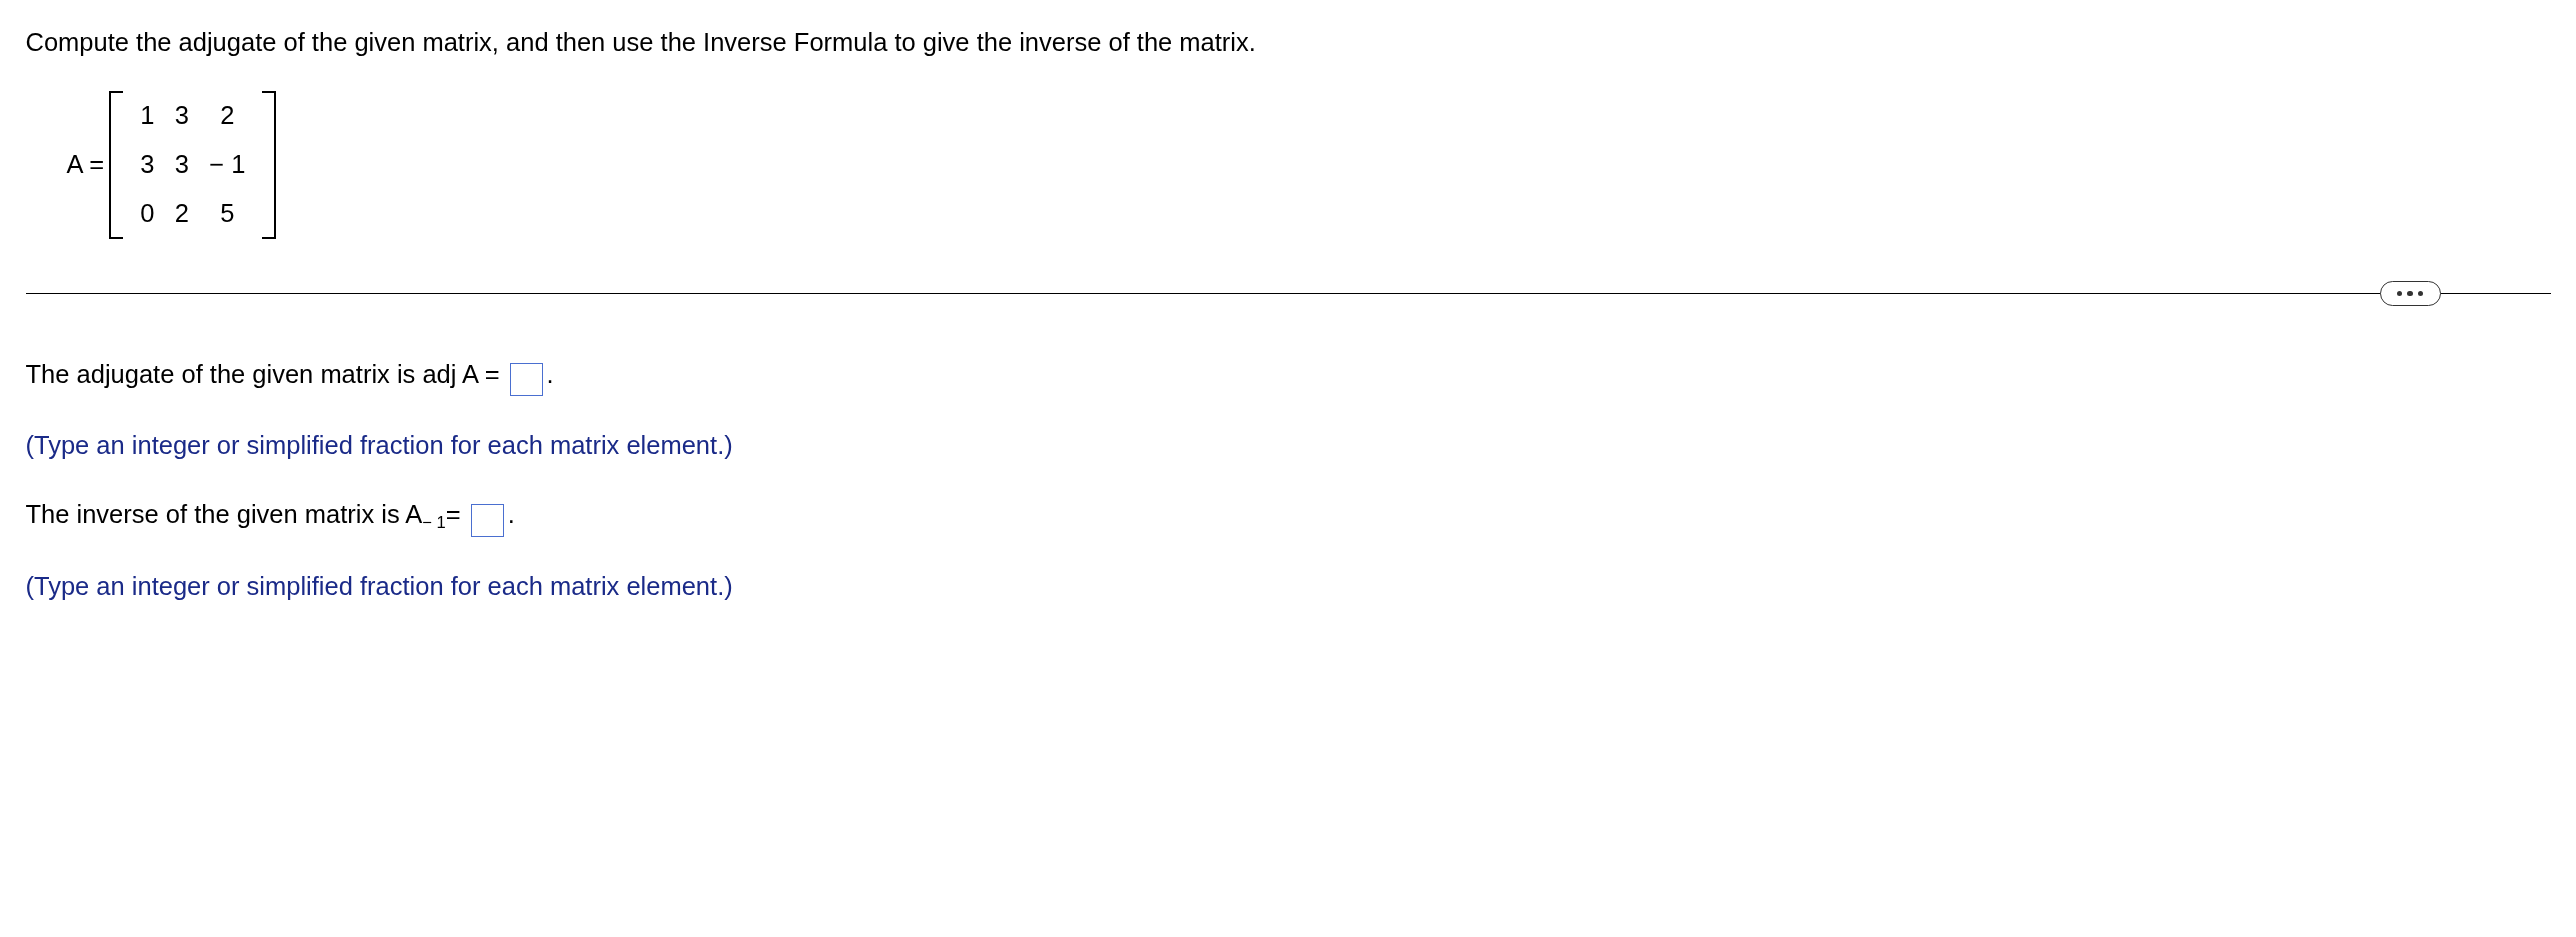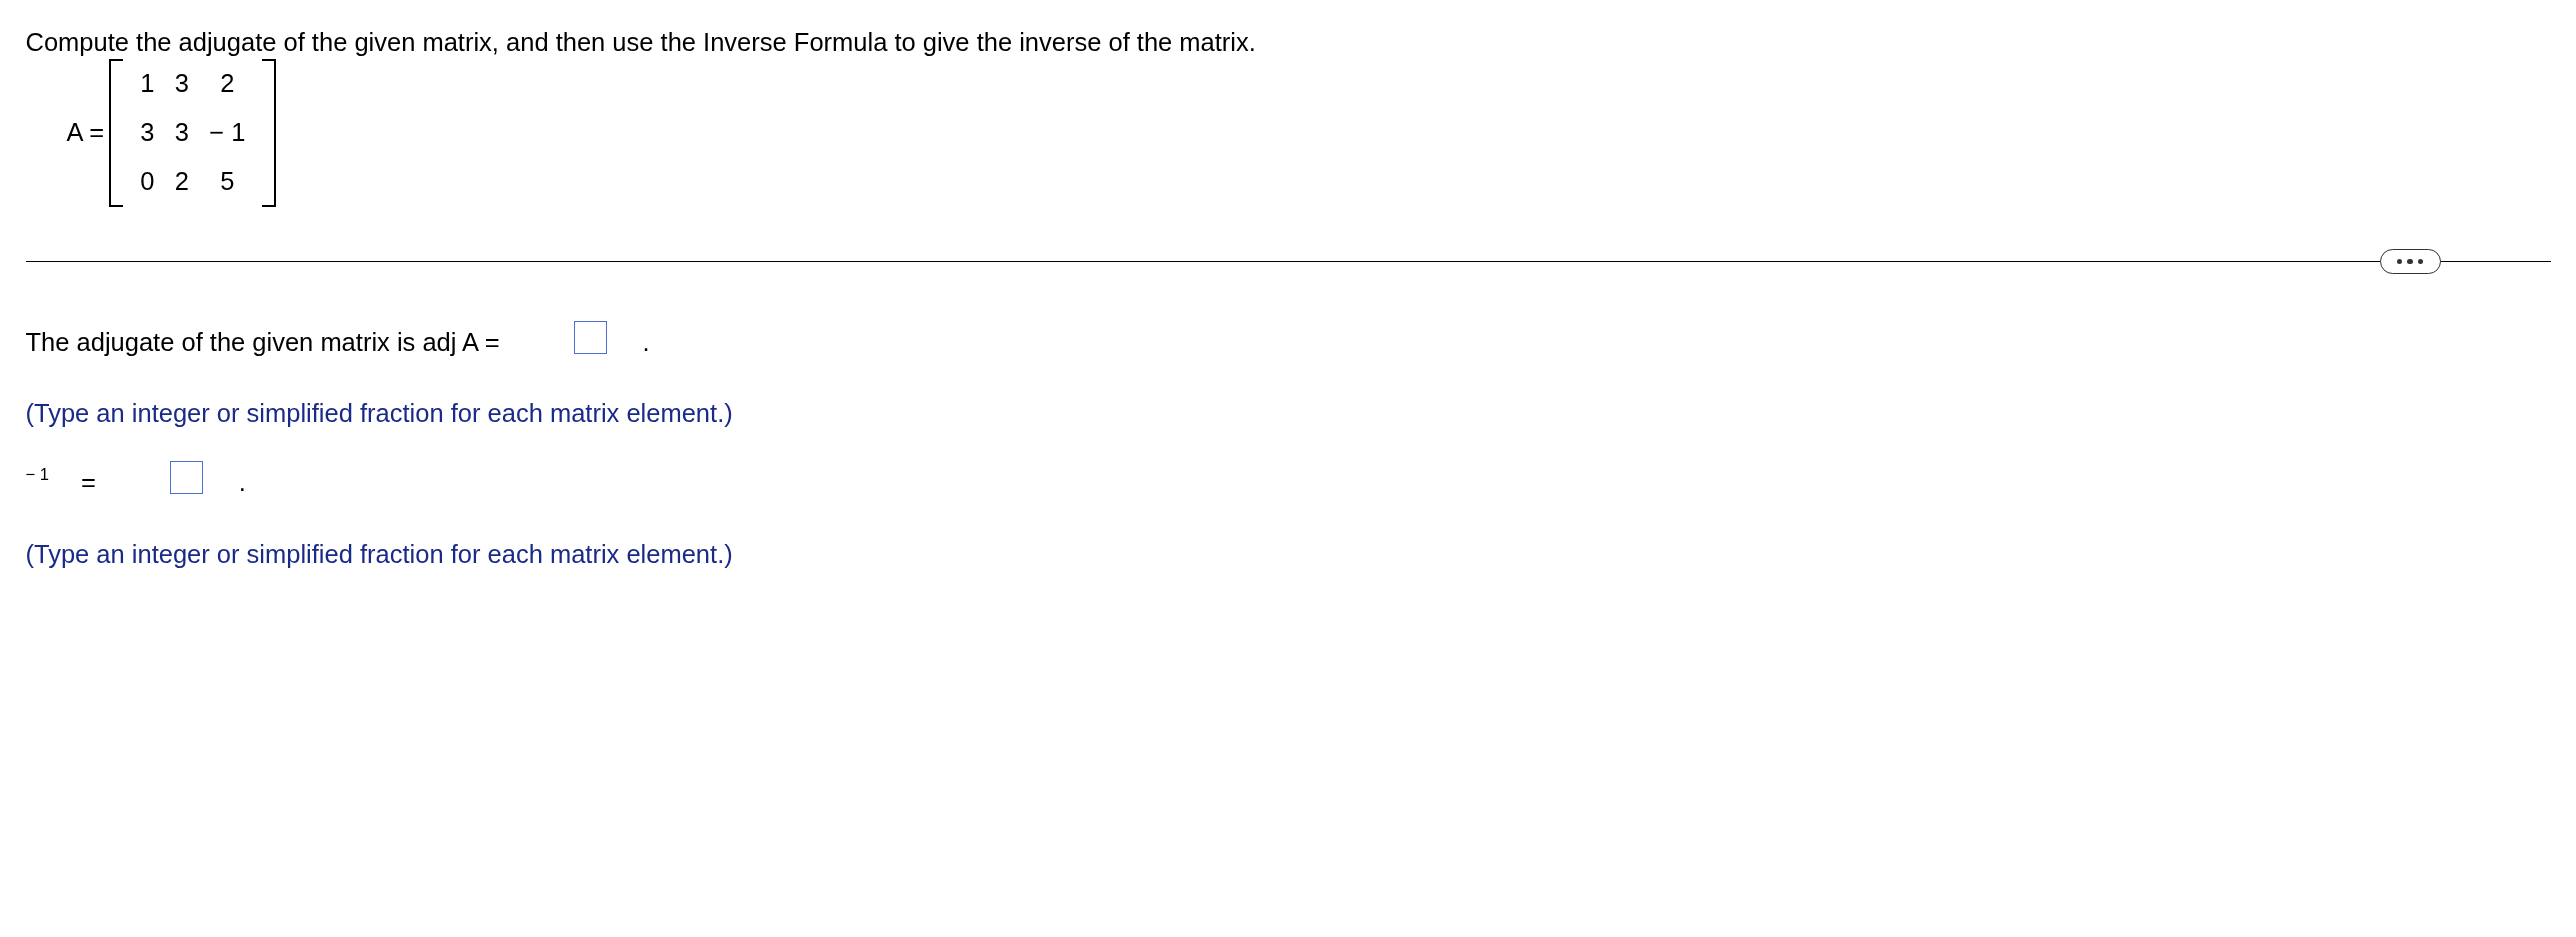--- a/index.html
+++ b/index.html
@@ -9,20 +9,21 @@
     font-family: Arial, Helvetica, sans-serif;
     font-size: 25.5px;
     color: #000000;
   }
   .page {
     width: 2576px;
     padding: 25.5px 25.5px 34px 25.5px;
     box-sizing: border-box;
   }
   .question-text {
+    margin-bottom: 32px;
     line-height: 1.3;
   }
   .matrix-block {
     display: flex;
     align-items: center;
     margin-left: 41px;
     margin-bottom: 42px;
   }
   .matrix-label {
     margin-right: 5.1px;
@@ -91,23 +92,22 @@
     height: 5.1px;
     background: #333;
     border-radius: 50%;
   }
   .answer-block {
     color: #1a2a88;
     line-height: 1.7;
   }
   .answer-line {
     display: flex;
-    align-items: flex-start;
+    align-items: flex-end;
     flex-wrap: wrap;
-    gap: 32px;
   }
   .answer-line .black {
     color: #000;
   }
   .input-box {
     display:inline-block;
     width: 31px;
     height: 31px;
     border: 1.7px solid #4a6fd0;
     background: #fff;
@@ -175,20 +175,21 @@
       <span class="black">The adjugate of the given matrix is adj A =</span>
       <span>&nbsp;</span>
       <span class="input-box"></span>
       <span class="black">.</span>
     </div>
     <div class="hint">(Type an integer or simplified fraction for each matrix element.)</div>
 
     <div class="gap"></div>
 
     <div class="answer-line">
+      <span class="black">The inverse of the given matrix is A</span>
       <sup class="exp black">− 1</sup>
       <span class="black"> =</span>
       <span>&nbsp;</span>
       <span class="input-box"></span>
       <span class="black">.</span>
     </div>
     <div class="hint">(Type an integer or simplified fraction for each matrix element.)</div>
 
   </div>
 

